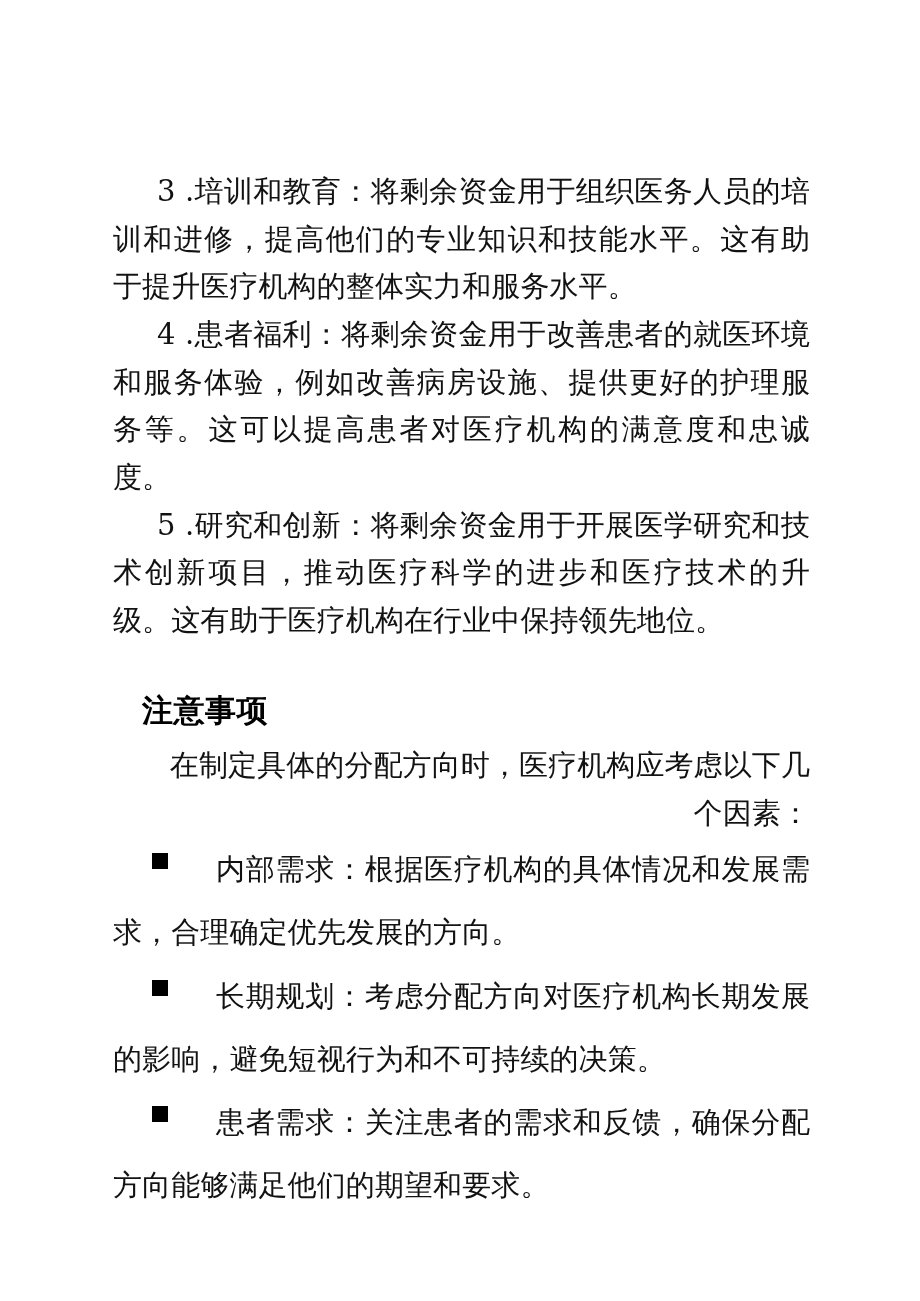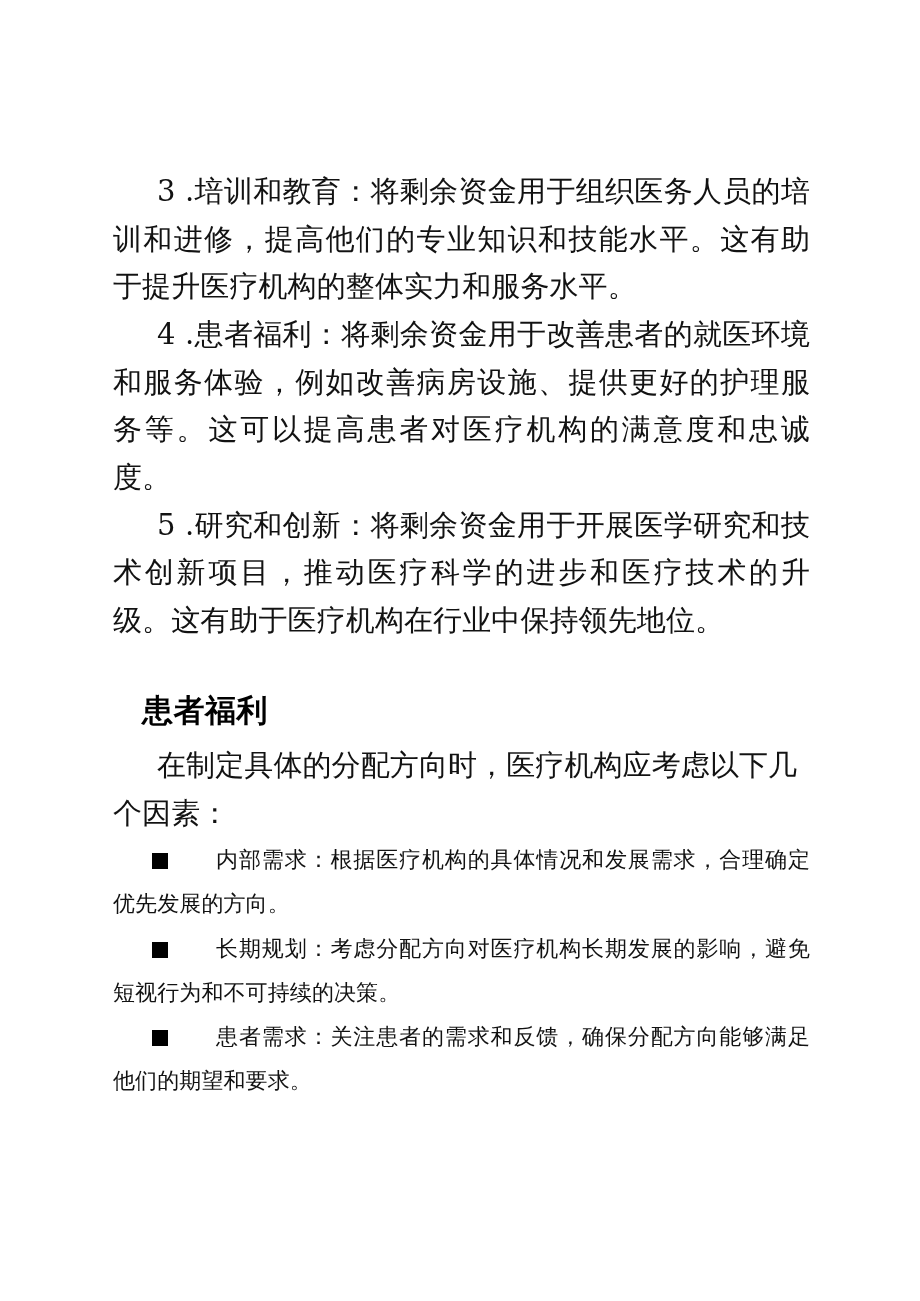--- a/index.html
+++ b/index.html
@@ -55,31 +55,31 @@
     letter-spacing: 0.5px;
   }
 
   
   .intro {
     font-family: "DejaVu Serif", "Liberation Serif", serif;
     font-size: 29px;
     line-height: 47.5px;
     color: #121212;
     text-indent: 44px;
-    text-align: left;
+    text-align: right;
     margin: 0 0 1px 0;
     letter-spacing: 0.1px;
   }
 
   
   .bullet-item {
     position: relative;
     font-family: "DejaVu Serif", "Liberation Serif", serif;
-    font-size: 22px;
-    line-height: 44px;
+    font-size: 29px;
+    line-height: 63px;
     color: #121212;
     text-align: justify;
     text-justify: inter-character;
     margin: 0 0 0.5px 0;
     letter-spacing: 0.1px;
     word-break: break-all;
     text-indent: 103px;
   }
   .bullet-marker {
     position: absolute;
@@ -96,21 +96,21 @@
 
 <div class="page">
   <div class="content">
 
     <p class="para">3 .培训和教育：将剩余资金用于组织医务人员的培训和进修，提高他们的专业知识和技能水平。这有助于提升医疗机构的整体实力和服务水平。</p>
 
     <p class="para">4 .患者福利：将剩余资金用于改善患者的就医环境和服务体验，例如改善病房设施、提供更好的护理服务等。这可以提高患者对医疗机构的满意度和忠诚度。</p>
 
     <p class="para">5 .研究和创新：将剩余资金用于开展医学研究和技术创新项目，推动医疗科学的进步和医疗技术的升级。这有助于医疗机构在行业中保持领先地位。</p>
 
-    <h2 class="section-heading">患者福利</h2>
+    <h2 class="section-heading">注意事项</h2>
 
     <p class="intro">在制定具体的分配方向时，医疗机构应考虑以下几个因素：</p>
 
     <p class="bullet-item">
       <span class="bullet-marker"></span>
       <span>内部需求：根据医疗机构的具体情况和发展需求，合理确定优先发展的方向。</span>
     </p>
 
     <p class="bullet-item">
       <span class="bullet-marker"></span>

